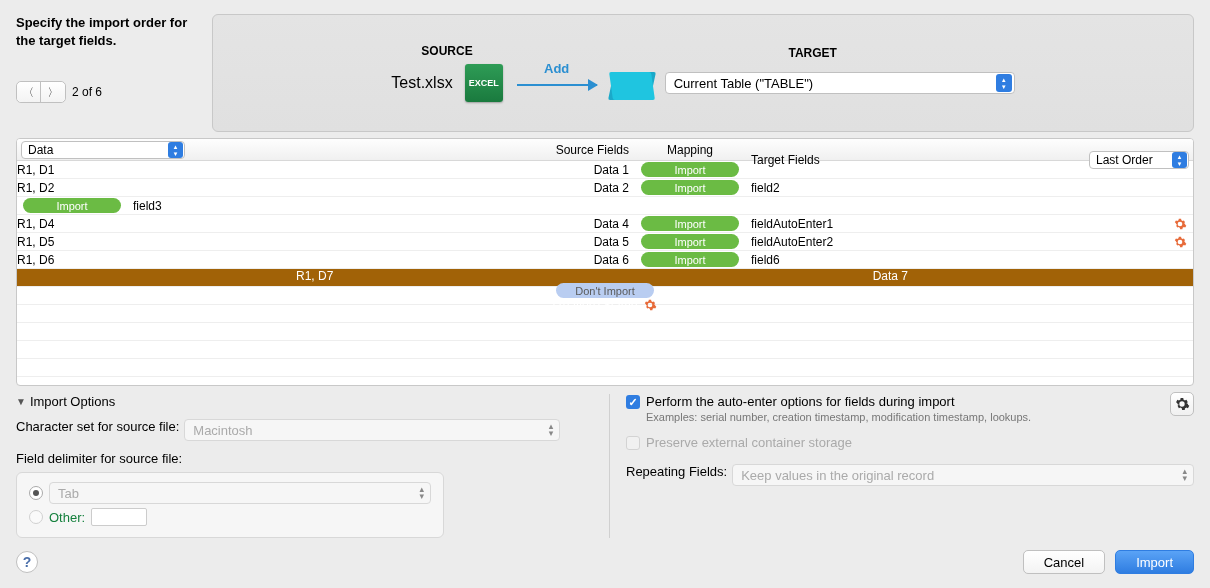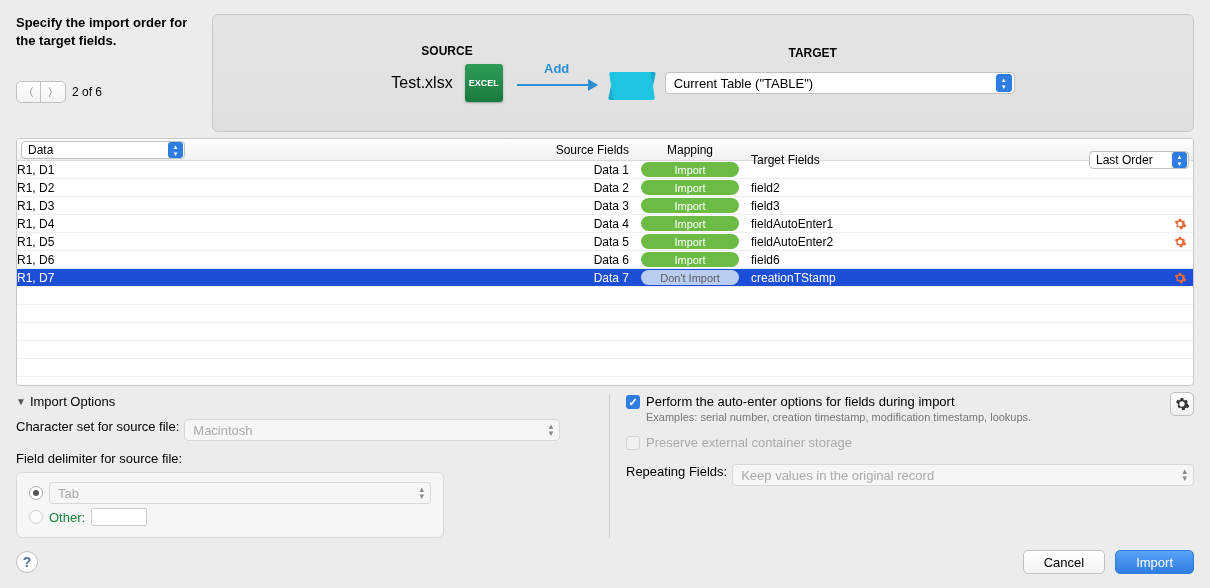--- a/index.html
+++ b/index.html
@@ -149,21 +149,21 @@
   position: relative; min-width: 164px;
 }
 .mini-select .blue-stepper { right: 1px; top: 0px; height: 16px; width: 15px;}
 .src-hdr-right { margin-left: auto; padding-right: 6px; }
 .tbody-scroll { flex: 1; overflow: auto; }
 .trow {
   display: flex; height: 18px; align-items: center;
   border-bottom: 1px solid #eee;
   font-size: 12px;
 }
-.trow.sel { background: #1d4ed8; color: #fff; }
+.trow.sel { background: #a16207; color: #fff; flex-direction: column; }
 .trow.sel .pill-gray { background: #b9cdf1; color: #5a5a5a;}
 .cell-src { width: 618px; display: flex; }
 .cell-src .data-n { margin-left: auto; padding-right: 6px;}
 .cell-map { width: 110px; display: flex; justify-content: center;}
 .cell-tgt { flex: 1; display: flex; align-items: center; padding-left: 6px; gap: 6px;}
 .pill {
   border-radius: 9px; height: 15px; min-width: 98px;
   display: inline-flex; align-items: center; justify-content: center;
   font-size: 11px; color: #fff;
 }
@@ -310,24 +310,20 @@
             <span class="data-n">Data 2</span>
           </div>
           <div class="cell-map">
             <span class="pill pill-green">Import</span>
           </div>
           <div class="cell-tgt">
             <span>field2</span>
           </div>
         </div>
         <div class="trow">
-          <div class="cell-src">
-            <span>R1, D3</span>
-            <span class="data-n">Data 3</span>
-          </div>
           <div class="cell-map">
             <span class="pill pill-green">Import</span>
           </div>
           <div class="cell-tgt">
             <span>field3</span>
           </div>
         </div>
         <div class="trow">
           <div class="cell-src">
             <span>R1, D4</span>

